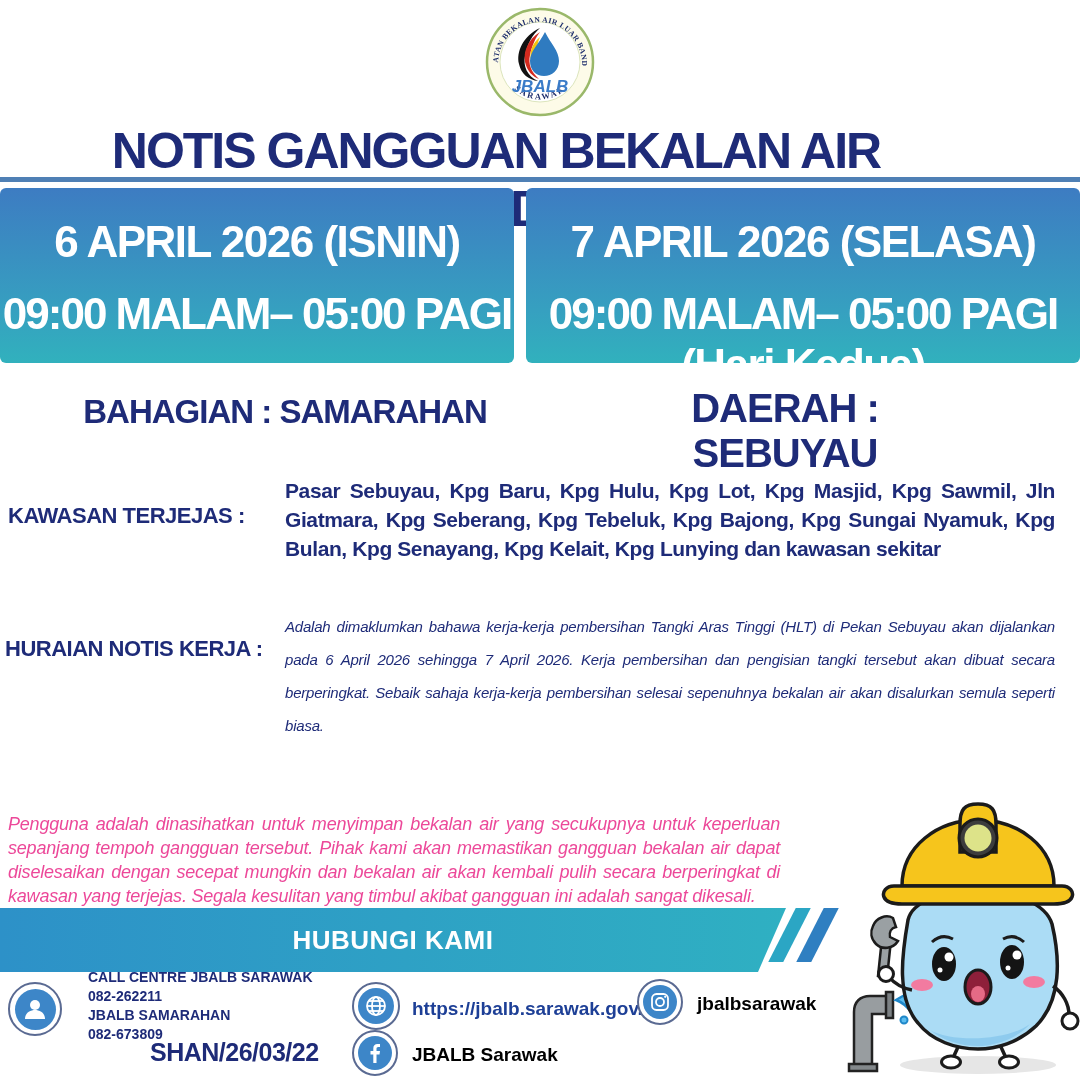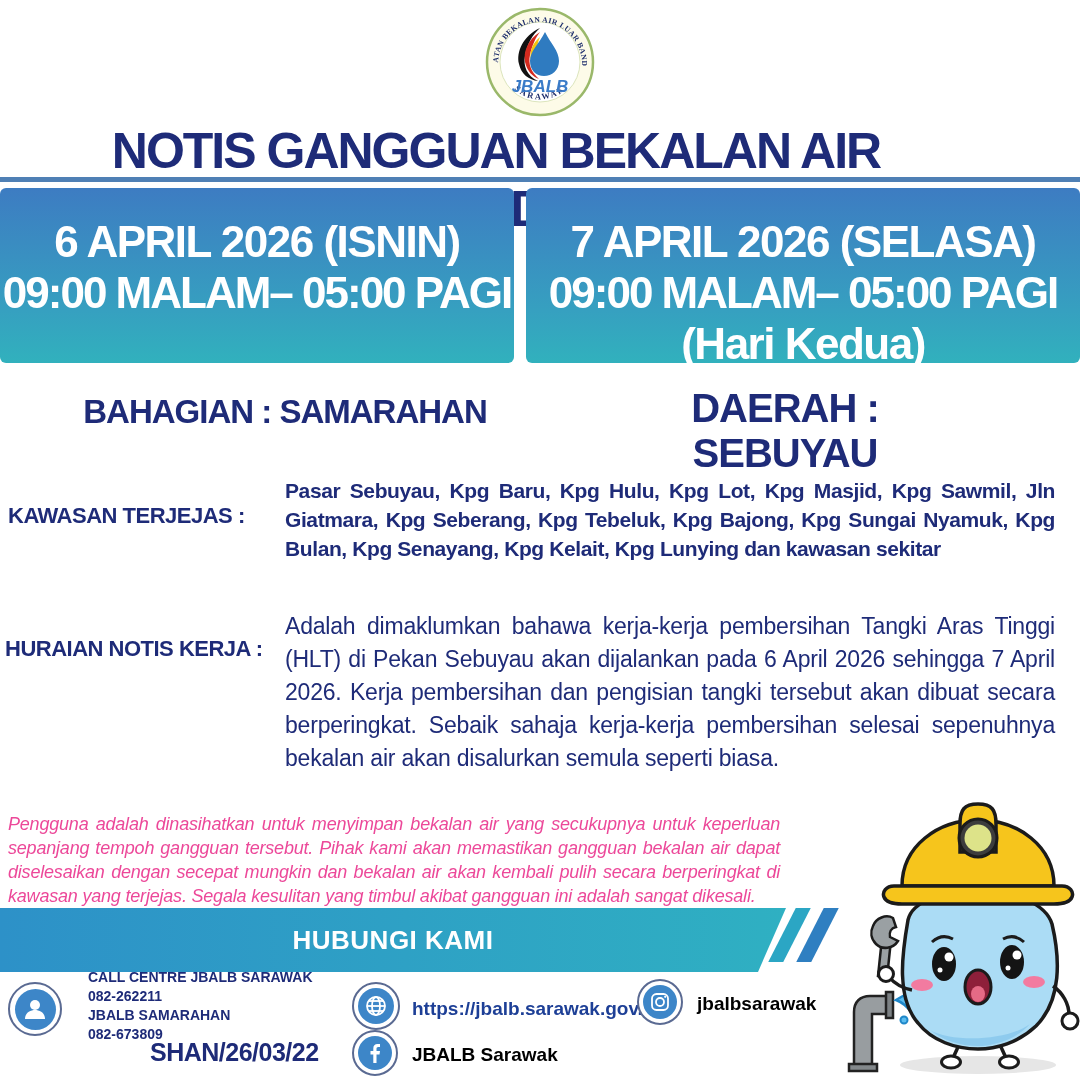--- a/index.html
+++ b/index.html
@@ -13,36 +13,36 @@
   .title{position:absolute;left:0;top:122px;width:992px;text-align:center;
          font-size:50px;font-weight:bold;letter-spacing:-2px;color:#1e2b78;}
 
   .rule{position:absolute;left:0;top:177px;width:1080px;height:5px;background:#4f80b5;}
 
   
   .day-block{position:absolute;top:188px;height:175px;border-radius:6px;
              background:linear-gradient(180deg,#3d7cc2 0%,#36a0c0 70%,#31b1bd 100%);
              color:#fff;font-weight:bold;font-size:44px;letter-spacing:-1.5px;
              text-align:center;padding-top:28px;box-sizing:border-box;line-height:51px;}
-  .day-block .time{letter-spacing:-2px;}
+  .day-block .time{letter-spacing:-2px;margin-top:21px;}
   .day1{left:0;width:514px;}
   .day2{left:526px;width:554px;}
 
   
   .region{position:absolute;font-size:33px;font-weight:bold;color:#1e2b78;letter-spacing:-1px;}
   .bahagian{left:60px;top:393px;width:450px;text-align:center;}
   .daerah{left:600px;top:386px;width:370px;text-align:center;font-size:40px;}
 
   
   .sec-label{position:absolute;font-size:22px;font-weight:bold;color:#1e2b78;letter-spacing:-0.5px;white-space:nowrap;}
   .sec-body{position:absolute;left:285px;width:770px;color:#1e2b78;text-align:justify;}
   .kawasan-label{left:8px;top:503px;}
   .kawasan-body{top:476px;font-size:21px;font-weight:bold;line-height:29px;letter-spacing:-0.4px;}
   .huraian-label{left:5px;top:636px;}
-  .huraian-body{top:610px;font-size:23px;font-weight:normal;line-height:33px;letter-spacing:-0.2px;}
+  .huraian-body{top:610px;font-size:15px;font-weight:normal;line-height:33px;letter-spacing:-0.2px;font-style:italic;}
 
   .disclaimer{position:absolute;left:8px;top:812px;width:772px;font-size:18px;font-style:italic;
               color:#ec4899;line-height:24px;text-align:justify;letter-spacing:-0.2px;}
 
   
   .contact-bar{position:absolute;left:0;top:908px;width:786px;height:64px;
                background:linear-gradient(90deg,#2d91c8 0%,#2fb0c2 100%);
                clip-path:polygon(0 0,100% 0,calc(100% - 28px) 100%,0 100%);
                display:flex;align-items:center;justify-content:center;
                color:#fff;font-weight:bold;font-size:26px;letter-spacing:0.5px;}

